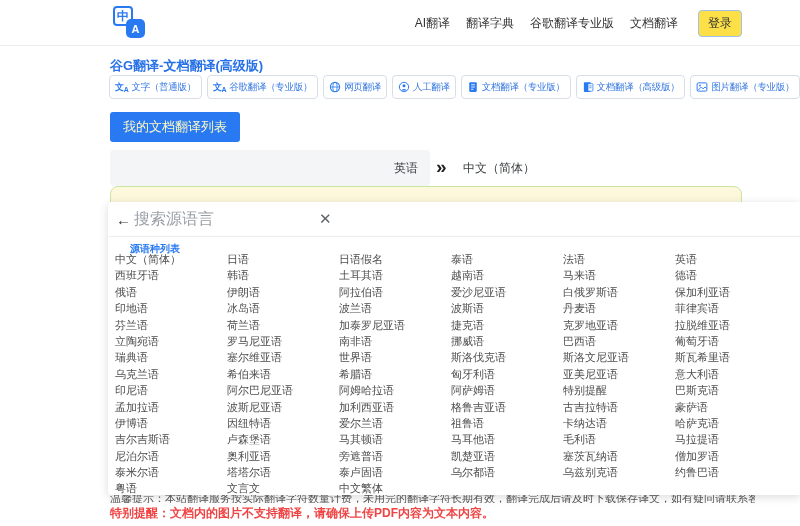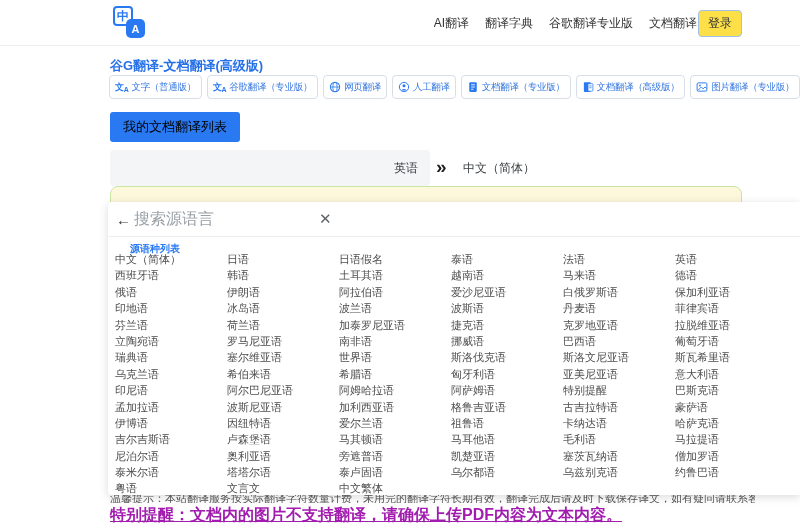--- a/index.html
+++ b/index.html
@@ -11,38 +11,38 @@
   .header { position:absolute; top:0; left:0; right:0; height:46px; background:#fff;
     border-bottom:1px solid #ececec; z-index:5; }
   .logo { position:absolute; left:113px; top:6px; width:34px; height:35px; cursor:pointer; }
   .logo-zh { position:absolute; left:0; top:0; width:20px; height:20px; background:#fff;
     border:2px solid #2979f2; border-radius:4px; color:#2979f2; font-size:12px; font-weight:700;
     display:flex; align-items:center; justify-content:center; z-index:1; }
   .logo-a { position:absolute; left:13px; top:13px; width:19px; height:19px; background:#2979f2;
     border-radius:5px; color:#fff; font-size:11px; font-weight:700;
     display:flex; align-items:center; justify-content:center; z-index:2; }
   .topnav { position:absolute; right:58px; top:0; height:46px; display:flex;
-    align-items:center; gap:1px; }
+    align-items:center; gap:20px; }
   .nav-items { display:flex; align-items:center; gap:16px; }
   .nav-item { font-size:12px; color:#333; cursor:pointer; white-space:nowrap; }
   .login-btn { border:1px solid #9fc0ea; border-radius:4px; background:#fde047; color:#333;
     font-size:12px; padding:4px 9px; cursor:pointer; }
 
   
   .page-title { position:absolute; left:110px; top:57px; font-size:13px; font-weight:700;
     color:#2670e8; z-index:2; }
   .tabs { position:absolute; left:109px; top:75px; display:flex; gap:5px; z-index:2; }
   .tab { display:inline-flex; align-items:center; height:24px; padding:0 5px;
     border:1px solid #d8dee8; border-radius:4px; background:#fff; color:#3577e0;
     font-size:9.5px; letter-spacing:-0.3px; white-space:nowrap; cursor:pointer; }
   .tic { color:#2979f2; font-size:9px; font-weight:700; margin-right:3px; font-style:normal; }
   .tic i { font-style:normal; font-size:7px; vertical-align:-2px; }
   .sic { width:12px; height:12px; margin-right:3px; flex:0 0 auto; }
 
-  .list-btn { position:absolute; left:110px; top:112px; background:#2979f2; color:#000000;
+  .list-btn { position:absolute; left:110px; top:112px; background:#2979f2; color:#fef9c3;
     border:none; border-radius:3px; font-size:13px; padding:6px 13px; cursor:pointer; z-index:2; }
 
   
   .src-select { position:absolute; left:110px; top:150px; width:320px; height:36px;
     background:#f4f5f7; border-radius:4px; display:flex; align-items:center;
     justify-content:flex-end; padding-right:12px; font-size:12px; color:#3c4043;
     cursor:pointer; z-index:2; }
   .dbl-chevron { position:absolute; left:436px; top:150px; height:36px; line-height:34px;
     font-size:19px; font-weight:700; color:#202124; z-index:2; }
   .tgt-select { position:absolute; left:463px; top:150px; height:36px; line-height:36px;
@@ -64,22 +64,22 @@
     cursor:pointer; }
   .list-title { margin:5px 0 0 22px; font-size:10px; font-weight:700; color:#2979f2; }
   .lang-grid { position:absolute; left:7px; top:49px; display:grid;
     grid-template-columns:repeat(6,112px); grid-auto-rows:16.4px; }
   .lang-item { font-size:11px; color:#4d4d4d; line-height:16.4px; white-space:nowrap;
     overflow:hidden; cursor:pointer; }
 
   
   .note-clip { position:absolute; left:110px; top:491px; width:645px; height:12px;
     overflow:hidden; font-size:11px; color:#555; white-space:nowrap; z-index:2; }
-  .special-note { position:absolute; left:110px; top:505px; font-size:16px; font-weight:600;
-    color:#a21caf; z-index:2;text-decoration:underline; }
+  .special-note { position:absolute; left:110px; top:505px; font-size:12px; font-weight:600;
+    color:#ef4444; z-index:2; }
 </style>
 </head>
 <body>
 
 <div class="screen">
 
   <div class="header">
     <div class="logo">
       <div class="logo-zh">中</div>
       <div class="logo-a">A</div>

